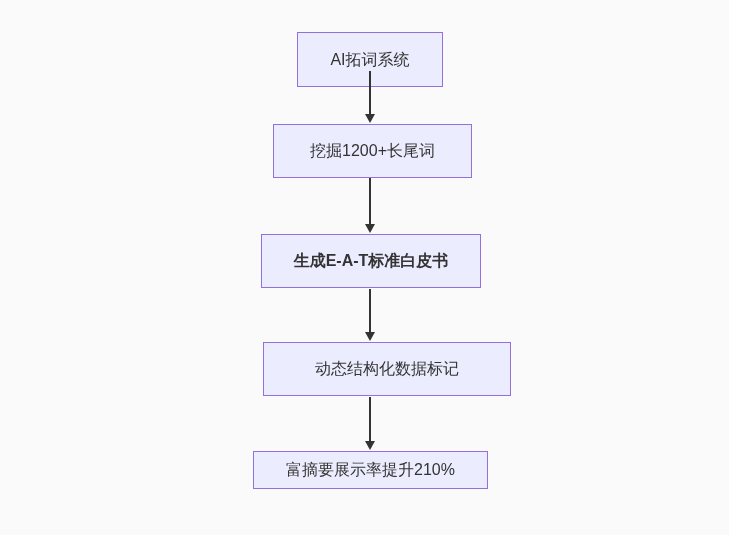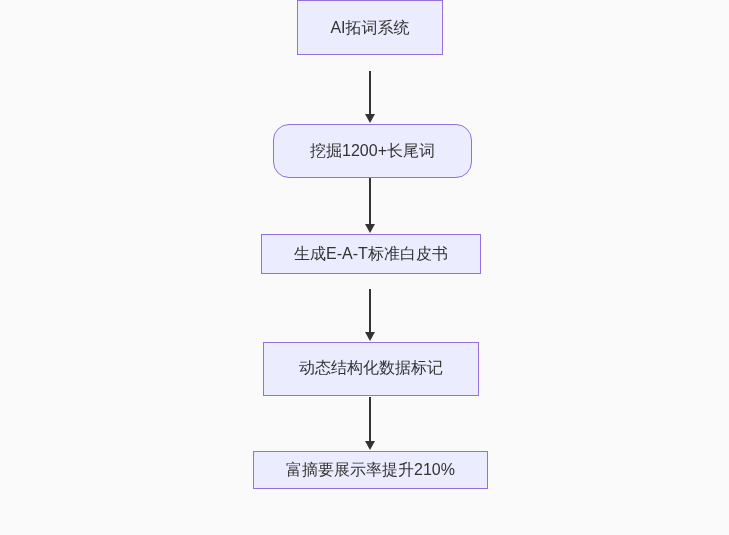--- a/index.html
+++ b/index.html
@@ -23,24 +23,24 @@
     color: #333333;
     font-size: 16px;
     line-height: 1.25;
     display: flex;
     align-items: center;
     justify-content: center;
     text-align: center;
     white-space: nowrap;
   }
   
-  .n1 { left: 297px; top: 0;  width: 146px; height: 55px; }
-  .n2 { left: 273px; top: 124px; width: 199px; height: 54px; border-radius: 16px; }
-  .n3 { left: 261px; top: 234px; width: 220px; height: 40px; }
-  .n4 { left: 263px; top: 342px; width: 216px; height: 54px; font-family: Liberation Mono, monospace; }
+  .n1 { left: 297px; top: 32px;  width: 146px; height: 55px; }
+  .n2 { left: 273px; top: 124px; width: 199px; height: 54px; }
+  .n3 { left: 261px; top: 234px; width: 220px; height: 54px; font-weight: bold; }
+  .n4 { left: 263px; top: 342px; width: 248px; height: 54px; }
   .n5 { left: 253px; top: 451px; width: 235px; height: 38px; }
 
   .flow-arrow {
     position: absolute;
     left: 365px;
     width: 10px;
     display: flex;
     flex-direction: column;
     align-items: center;
   }

